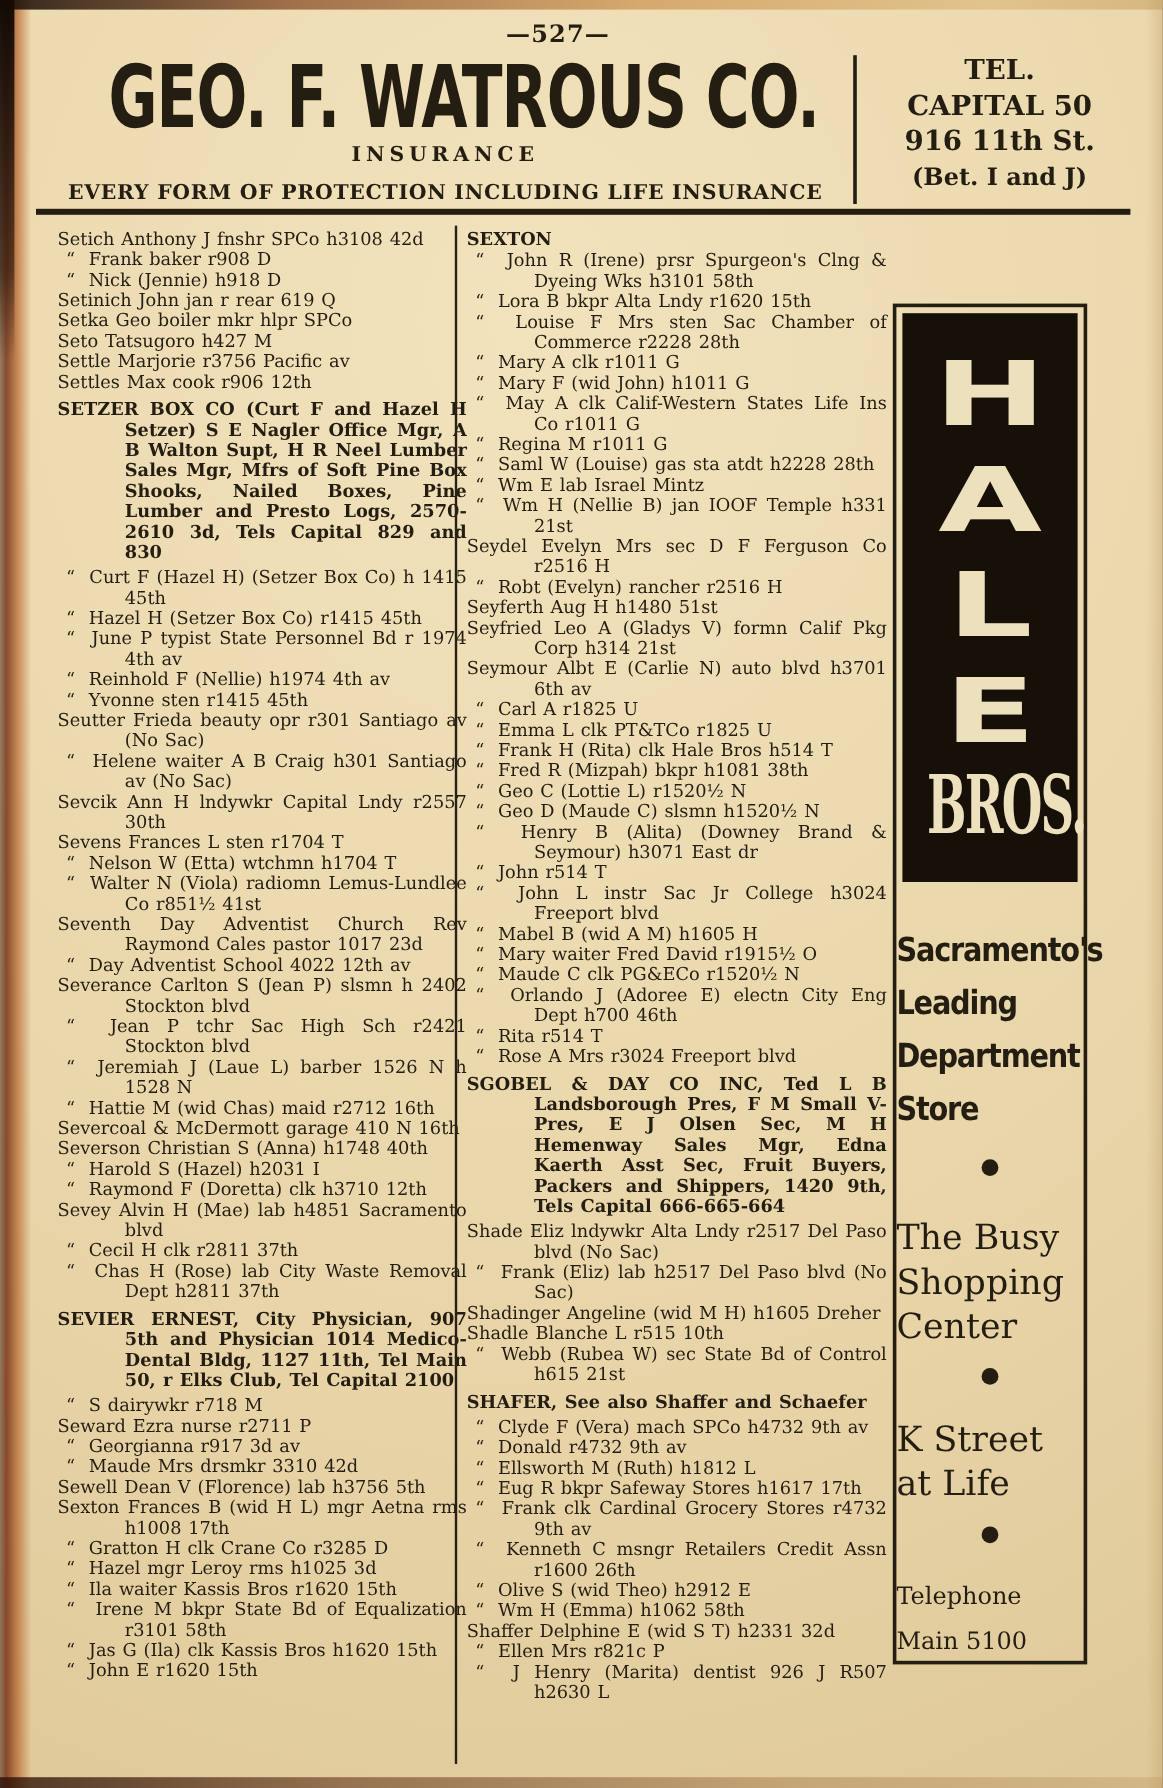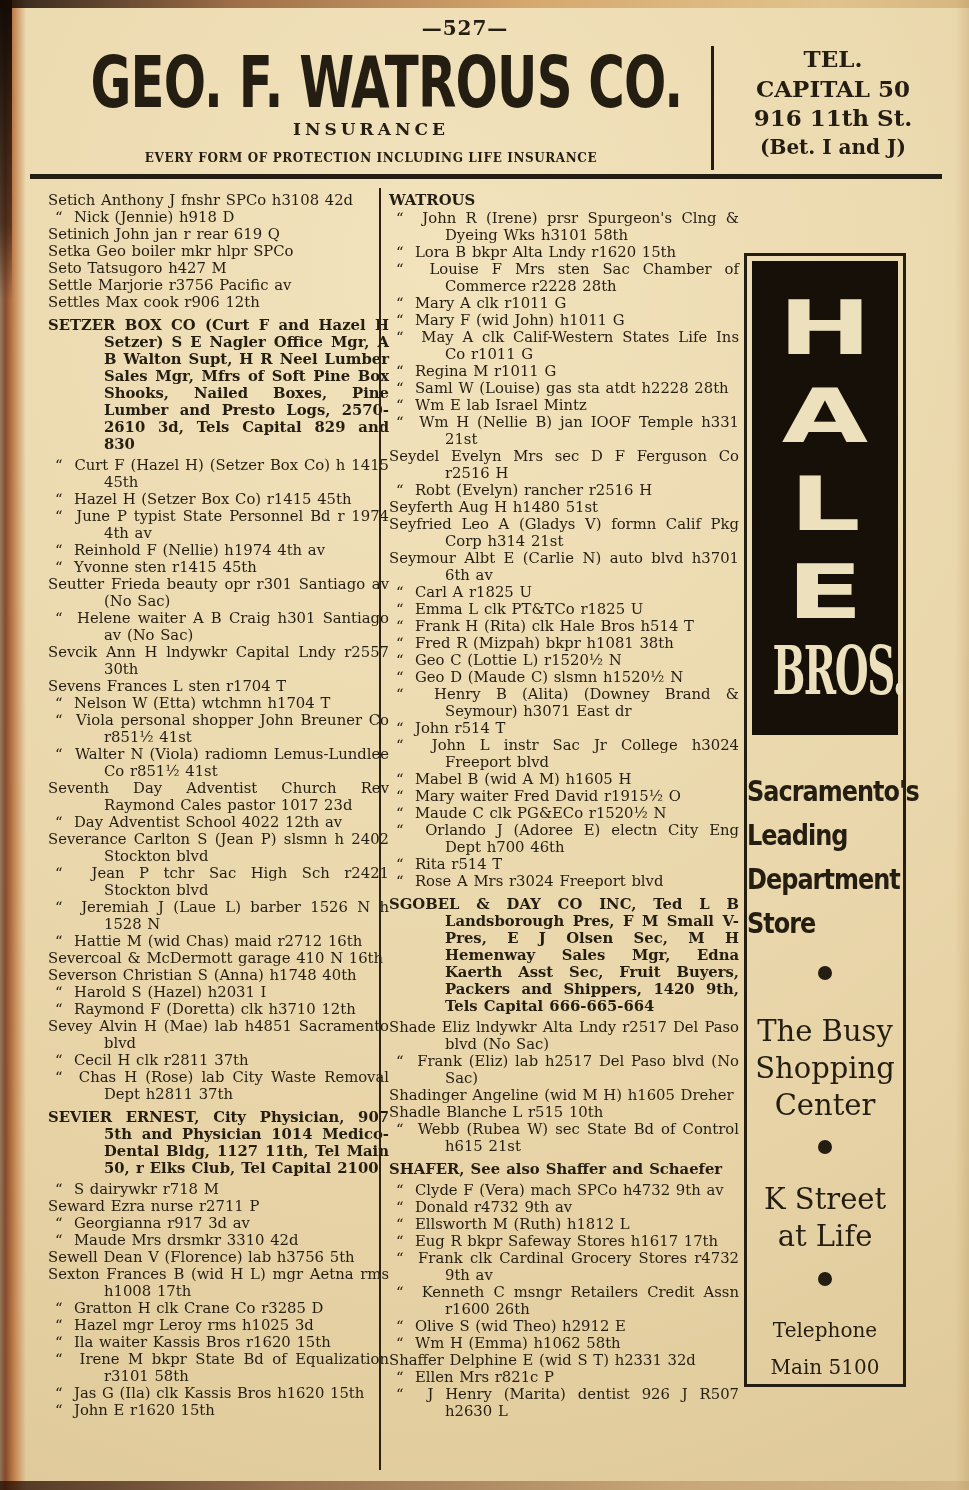--- a/index.html
+++ b/index.html
@@ -28,21 +28,21 @@
     font-weight:bold; font-size:20px; letter-spacing:1px; }
 
   
   .header-ad{ position:absolute; top:40px; left:33px; width:908px; height:132px; }
   .ha-company{ position:absolute; left:0; top:0; width:676px; text-align:center;
     font-family:"DejaVu Sans", sans-serif; font-weight:bold; font-size:60px;
     letter-spacing:-1px; white-space:nowrap; transform:scale(0.83,1.2); transform-origin:50% 0; }
   .ha-insurance{ position:absolute; left:0; top:79px; width:676px; text-align:center;
     font-weight:bold; font-size:17px; letter-spacing:4px; }
   .ha-tagline{ position:absolute; left:0; top:111px; width:676px; text-align:center;
-    font-weight:bold; font-size:12px; letter-spacing:0.6px; }
+    font-weight:bold; font-size:17px; letter-spacing:0.6px; }
   .ha-divider{ position:absolute; left:678px; top:6px; width:3px; height:124px; background:#241d12; }
   .ha-right{ position:absolute; left:692px; top:4px; width:216px; text-align:center;
     font-weight:bold; font-size:23px; line-height:29.5px; }
   .ha-right .small{ font-size:20px; }
   .header-rule{ position:absolute; top:174px; left:30px; width:912px; height:5px; background:#241d12; }
 
   
   .col{ position:absolute; top:191px; }
   .col-left{ left:48px;  width:341px; }
   .col-right{ left:389px; width:350px; }
@@ -58,21 +58,21 @@
     border:3px solid #241d12; }
   .hale-box{ position:absolute; left:5px; top:5px; width:146px; height:474px;
     background:#171009; text-align:center; padding-top:24px; }
   .hale-letter{ font-family:"DejaVu Sans", sans-serif; font-weight:bold; font-size:62px;
     line-height:88px; color:#ece0bd; transform:scale(1.8,1.2); transform-origin:50% 50%; }
   .hale-bros{ font-weight:bold; font-size:54px; line-height:64px; color:#ece0bd;
     letter-spacing:-2px; transform:scale(0.72,1.25); transform-origin:50% 40%; }
   .sb1{ position:absolute; left:0; top:514px; width:100%; text-align:left; }
   .sb1-line{ font-family:"DejaVu Sans", sans-serif; font-weight:bold; font-size:24px;
     line-height:44px; letter-spacing:-1px; transform:scaleY(1.15); transform-origin:50% 50%; }
-  .sb2,.sb3,.sb4{ position:absolute; left:0; width:100%; text-align:center; }
+  .sb2,.sb3,.sb4{ position:absolute; left:0; width:100%; }
   .sb2{ top:757px; } .sb3{ top:925px; } .sb4{ top:1056px; }
   .sb2-line{ font-size:29px; line-height:37px; }
   .sb4 .sb2-line{ font-size:20px; line-height:37px; }
   .dot{ position:absolute; left:50%; margin-left:-7px; width:14px; height:14px;
     border-radius:50%; background:#241d12; }
   .dot1{ top:710px; } .dot2{ top:884px; } .dot3{ top:1016px; }
 </style>
 </head>
 <body>
 
@@ -96,38 +96,38 @@
       <div>CAPITAL 50</div>
       <div>916 11th St.</div>
       <div class="small">(Bet. I and J)</div>
     </div>
   </div>
 
   <div class="header-rule"></div>
 
   <div class="col col-left">
       <div class="entry">Setich Anthony J fnshr SPCo h3108 42d</div>
+      <div class="entry ditto">“&nbsp;&nbsp;Frank baker r908 D</div>
       <div class="entry ditto">“&nbsp;&nbsp;Nick (Jennie) h918 D</div>
       <div class="entry">Setinich John jan r rear 619 Q</div>
       <div class="entry">Setka Geo boiler mkr hlpr SPCo</div>
       <div class="entry">Seto Tatsugoro h427 M</div>
       <div class="entry">Settle Marjorie r3756 Pacific av</div>
       <div class="entry">Settles Max cook r906 12th</div>
       <div class="entry bold">SETZER BOX CO (Curt F and Hazel H Setzer) S E Nagler Office Mgr, A B Walton Supt, H R Neel Lumber Sales Mgr, Mfrs of Soft Pine Box Shooks, Nailed Boxes, Pine Lumber and Presto Logs, 2570-2610 3d, Tels Capital 829 and 830</div>
       <div class="entry ditto">“&nbsp;&nbsp;Curt F (Hazel H) (Setzer Box Co) h 1415 45th</div>
       <div class="entry ditto">“&nbsp;&nbsp;Hazel H (Setzer Box Co) r1415 45th</div>
       <div class="entry ditto">“&nbsp;&nbsp;June P typist State Personnel Bd r 1974 4th av</div>
       <div class="entry ditto">“&nbsp;&nbsp;Reinhold F (Nellie) h1974 4th av</div>
       <div class="entry ditto">“&nbsp;&nbsp;Yvonne sten r1415 45th</div>
       <div class="entry">Seutter Frieda beauty opr r301 Santiago av (No Sac)</div>
       <div class="entry ditto">“&nbsp;&nbsp;Helene waiter A B Craig h301 Santiago av (No Sac)</div>
       <div class="entry">Sevcik Ann H lndywkr Capital Lndy r2557 30th</div>
       <div class="entry">Sevens Frances L sten r1704 T</div>
       <div class="entry ditto">“&nbsp;&nbsp;Nelson W (Etta) wtchmn h1704 T</div>
-      <div class="entry ditto">“&nbsp;&nbsp;Viola personal shopper John Breuner Co r851½ 41st</div>
       <div class="entry ditto">“&nbsp;&nbsp;Walter N (Viola) radiomn Lemus-Lundlee Co r851½ 41st</div>
       <div class="entry">Seventh Day Adventist Church Rev Raymond Cales pastor 1017 23d</div>
       <div class="entry ditto">“&nbsp;&nbsp;Day Adventist School 4022 12th av</div>
       <div class="entry">Severance Carlton S (Jean P) slsmn h 2402 Stockton blvd</div>
       <div class="entry ditto">“&nbsp;&nbsp;Jean P tchr Sac High Sch r2421 Stockton blvd</div>
       <div class="entry ditto">“&nbsp;&nbsp;Jeremiah J (Laue L) barber 1526 N h 1528 N</div>
       <div class="entry ditto">“&nbsp;&nbsp;Hattie M (wid Chas) maid r2712 16th</div>
       <div class="entry">Severcoal &amp; McDermott garage 410 N 16th</div>
       <div class="entry">Severson Christian S (Anna) h1748 40th</div>
       <div class="entry ditto">“&nbsp;&nbsp;Harold S (Hazel) h2031 I</div>
@@ -146,21 +146,21 @@
       <div class="entry ditto">“&nbsp;&nbsp;Hazel mgr Leroy rms h1025 3d</div>
       <div class="entry ditto">“&nbsp;&nbsp;Ila waiter Kassis Bros r1620 15th</div>
       <div class="entry ditto">“&nbsp;&nbsp;Irene M bkpr State Bd of Equalization r3101 58th</div>
       <div class="entry ditto">“&nbsp;&nbsp;Jas G (Ila) clk Kassis Bros h1620 15th</div>
       <div class="entry ditto">“&nbsp;&nbsp;John E r1620 15th</div>
     </div>
 
   <div class="col-divider"></div>
 
   <div class="col col-right">
-      <div class="entry bold">WATROUS</div>
+      <div class="entry bold">SEXTON</div>
       <div class="entry ditto">“&nbsp;&nbsp;John R (Irene) prsr Spurgeon's Clng &amp; Dyeing Wks h3101 58th</div>
       <div class="entry ditto">“&nbsp;&nbsp;Lora B bkpr Alta Lndy r1620 15th</div>
       <div class="entry ditto">“&nbsp;&nbsp;Louise F Mrs sten Sac Chamber of Commerce r2228 28th</div>
       <div class="entry ditto">“&nbsp;&nbsp;Mary A clk r1011 G</div>
       <div class="entry ditto">“&nbsp;&nbsp;Mary F (wid John) h1011 G</div>
       <div class="entry ditto">“&nbsp;&nbsp;May A clk Calif-Western States Life Ins Co r1011 G</div>
       <div class="entry ditto">“&nbsp;&nbsp;Regina M r1011 G</div>
       <div class="entry ditto">“&nbsp;&nbsp;Saml W (Louise) gas sta atdt h2228 28th</div>
       <div class="entry ditto">“&nbsp;&nbsp;Wm E lab Israel Mintz</div>
       <div class="entry ditto">“&nbsp;&nbsp;Wm H (Nellie B) jan IOOF Temple h331 21st</div>

